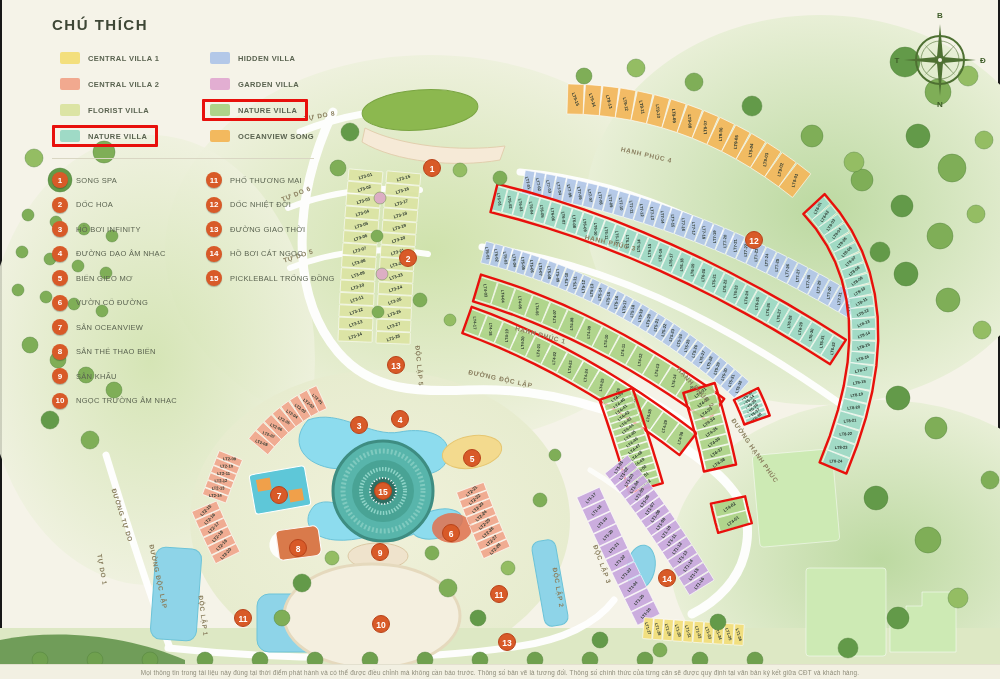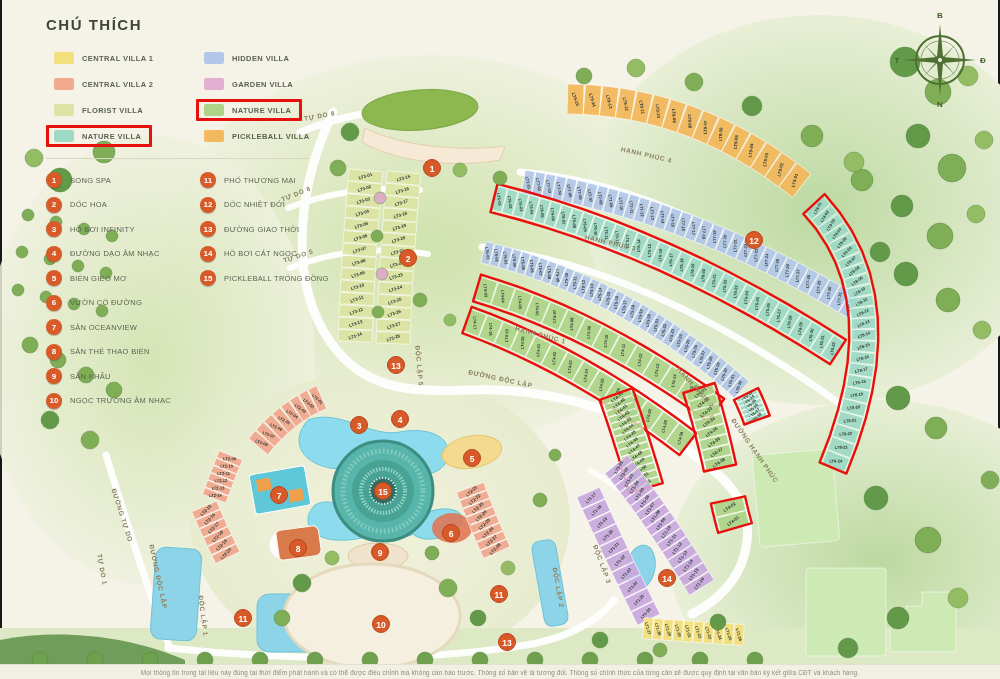--- a/index.html
+++ b/index.html
@@ -1,21 +1,21 @@
 <!DOCTYPE html>
 <html><head>
 <meta charset="utf-8">
 <style>
   html,body{margin:0;padding:0;background:#ddd}
   #app{position:relative;width:1000px;height:679px;background:#f5f3e8;overflow:hidden;
        font-family:"Liberation Sans",sans-serif;
        box-shadow:inset -2px 0 0 #171717, inset 0 -2px 0 #171717, inset 2px 0 0 #171717;}
   #map{position:absolute;inset:0}
   
-  #panel{position:absolute;left:46px;top:16px;width:300px;z-index:5}
+  #panel{position:absolute;left:52px;top:16px;width:300px;z-index:5}
   .panel-title{font-size:15px;font-weight:bold;letter-spacing:1.5px;color:#3e4736;margin:0 0 14px}
   #legend-grid{display:flex;gap:4px}
   .lcol{display:flex;flex-direction:column;gap:4px;width:146px}
   .li{display:inline-flex;align-items:center;gap:8px;padding:2px 8px 2px 5px;border:3px solid transparent;width:max-content;border-radius:1px}
   .li.hl{border-color:#e8100c}
   .sw{width:20px;height:12px;border-radius:2px;flex:none}
   .lt{font-size:7.5px;font-weight:bold;color:#5a6350;letter-spacing:.4px;white-space:nowrap}
   #info{margin-top:14px}
   .code{font-size:11.5px;font-weight:bold;color:#33382c;letter-spacing:.5px}
   .cap{font-size:7.5px;color:#8f8d7a;margin:2px 0 8px}
@@ -953,21 +953,21 @@
           <div class="li">
             <span class="sw" style="background: rgb(226, 174, 210);"></span>
             <span class="lt">GARDEN VILLA</span>
           </div>
           <div class="li hl">
             <span class="sw" style="background: rgb(174, 212, 137);"></span>
             <span class="lt">NATURE VILLA</span>
           </div>
           <div class="li">
             <span class="sw" style="background: rgb(243, 185, 94);"></span>
-            <span class="lt">PICKLEBALL VILLA</span>
+            <span class="lt">OCEANVIEW SONG</span>
           </div>
         </div>
     </div>
     <hr>
     <div id="amen">
       <div class="acol" id="amen-col-0">
           <div class="am">
             <span class="an">1</span>
             <span class="al">SONG SPA</span>
           </div>

